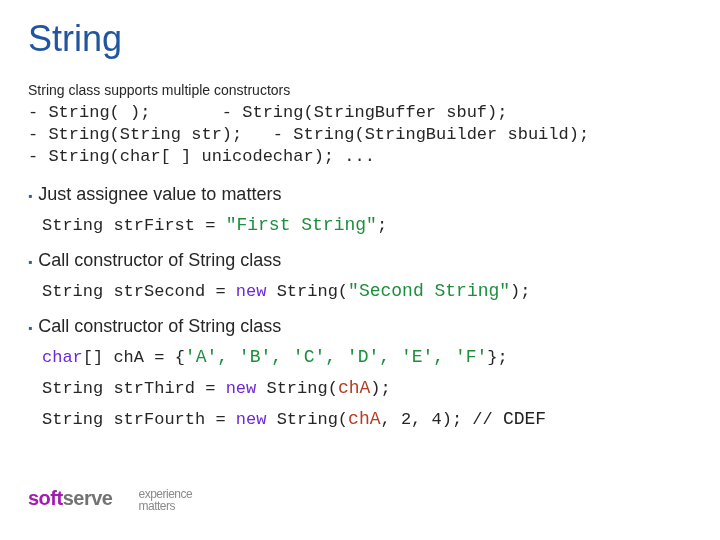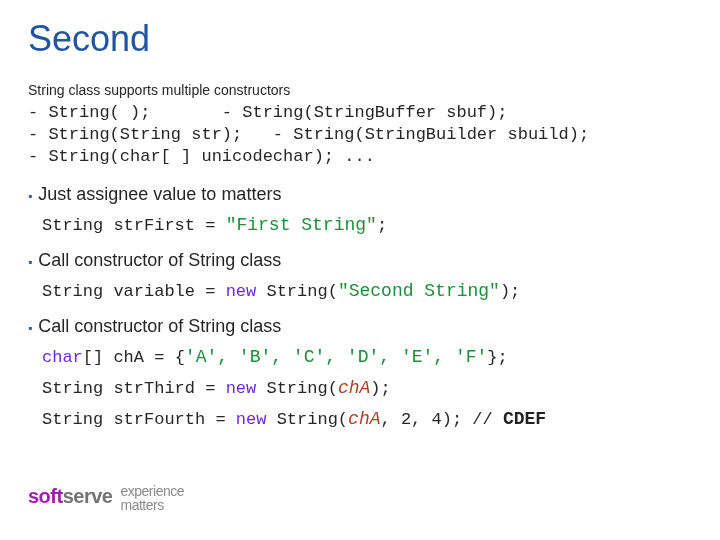--- a/index.html
+++ b/index.html
@@ -46,66 +46,66 @@
   .code {
     font-family: Consolas, "Courier New", monospace;
     font-size: 17px;
     margin-left: 14px;
     margin-top: 6px;
     line-height: 1.35;
     white-space: nowrap;
   }
   .code .kw { color: #6d28d9; }
   .code .lit { color: #1d8f3c; font-size: 18px; }
-  .code .var { color: #b43d1f; font-size: 18px; font-style: italic; }
-  .code .cmt-dark { color: #222; font-size: 18px; font-weight: bold; }
+  .code .var { color: #b43d1f; font-size: 18px; }
+  .code .cmt-dark { color: #222; font-size: 18px; }
   .logo {
     position: absolute;
     left: 28px;
     bottom: 28px;
     font-size: 20px;
     font-weight: 600;
     letter-spacing: -0.5px;
   }
   .logo .soft { color: #a21caf; }
   .logo .serve { color: #737373; }
   .logo .tag {
     display: inline-block;
     vertical-align: middle;
-    font-size: 14px;
+    font-size: 12px;
     font-weight: 400;
     color: #8a8a8a;
     line-height: 1;
-    margin-left: 3px;
+    margin-left: 21px;
   }
 </style>
 </head>
 <body>
 
-<h1 class="title">Second</h1>
+<h1 class="title">String</h1>
 
 <div class="intro">String class supports multiple constructors</div>
 <div class="ctor-line">- String( );       - String(StringBuffer sbuf);</div>
 <div class="ctor-line">- String(String str);   - String(StringBuilder sbuild);</div>
 <div class="ctor-line">- String(char[ ] unicodechar); ...</div>
 
 <div class="bullet-row first">
   <span class="bullet">▪</span>
   <span class="bullet-text">Just assignee value to matters</span>
 </div>
 <div class="code">
   <span>String strFirst = </span><span class="lit">"First String"</span><span>;</span>
 </div>
 
 <div class="bullet-row">
   <span class="bullet">▪</span>
   <span class="bullet-text"> Call constructor of String class</span>
 </div>
 <div class="code">
-  <span>String variable = </span><span class="kw">new</span><span> String(</span><span class="lit">"Second String"</span><span>);</span>
+  <span>String strSecond = </span><span class="kw">new</span><span> String(</span><span class="lit">"Second String"</span><span>);</span>
 </div>
 
 <div class="bullet-row">
   <span class="bullet">▪</span>
   <span class="bullet-text"> Call constructor of String class</span>
 </div>
 <div class="code">
   <span class="kw">char</span><span>[] chA = {</span><span class="lit">'A', 'B', 'C', 'D', 'E', 'F'</span><span>};</span>
 </div>
 <div class="code">

